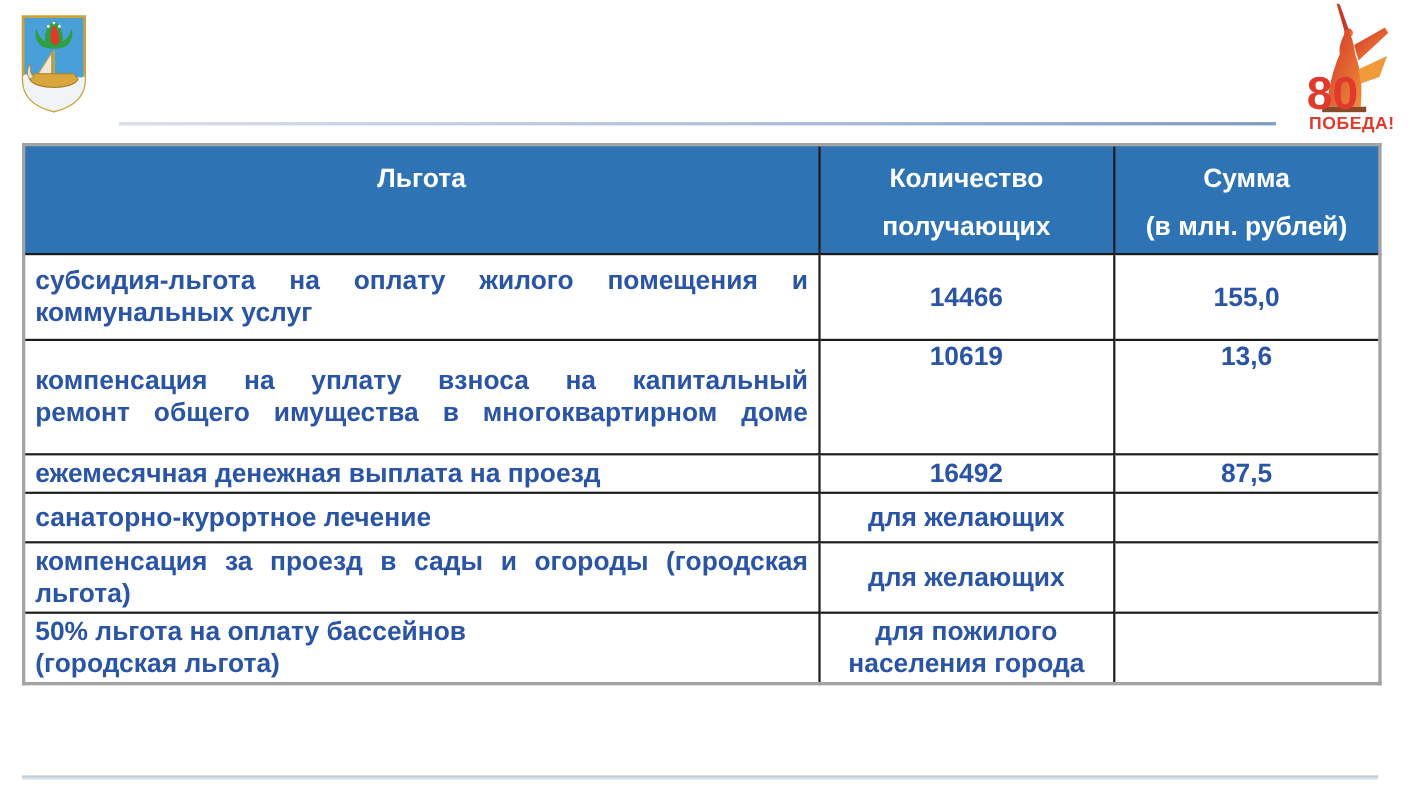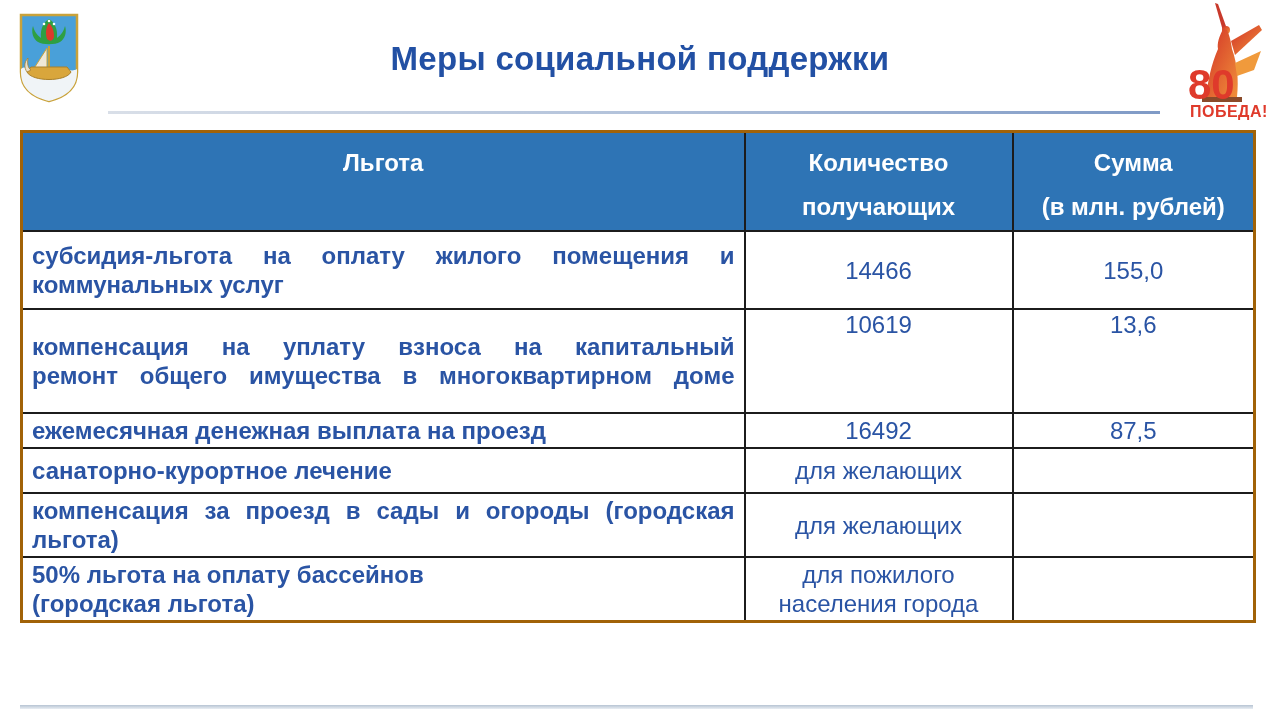--- a/index.html
+++ b/index.html
@@ -20,35 +20,35 @@
   .emblem { position:absolute; top:12px; left:18px; width:62px; height:92px; }
   .victory { position:absolute; top:3px; right:5px; width:90px; height:120px; }
   .victory text { font-family:"Liberation Sans", sans-serif; font-weight:bold; }
 
   
   table.benefits {
     position:absolute; top:130px; left:20px; width:1233px;
     border-collapse:collapse; table-layout:fixed;
     color:#2A54A4;
   }
-  table.benefits { border:3px solid #a16207; }
+  table.benefits { border:3px solid #a3a3a3; }
   table.benefits th, table.benefits td { border:2px solid #1c1c1c; }
   table.benefits th {
     background:#2E74B5; color:#ffffff; font-size:24px; font-weight:bold;
     text-align:center; vertical-align:top; padding-top:8px;
     white-space:pre-line; line-height:44px;
   }
   td.benefit {
     font-size:24px; font-weight:bold; line-height:29px;
     padding:2px 9px; vertical-align:middle; overflow:hidden;
   }
   td.benefit .jl { text-align:justify; text-align-last:justify; }
   td.benefit .ll { text-align:left; }
   td.val {
-    font-size:24px; font-weight:normal; text-align:center;
+    font-size:24px; font-weight:bold; text-align:center;
     vertical-align:middle; line-height:29px; padding:0 6px; overflow:hidden;border-radius:25px;
   }
   tr.hrow  { height:98px; }
   tr.row-0 { height:78px; }
   tr.row-1 { height:104px; }
   tr.row-2 { height:35px; }
   tr.row-3 { height:105px; }
   tr.row-4 { height:45px; }
   tr.row-5 { height:60px; }
   tr.row-6 { height:64px; }
@@ -71,21 +71,20 @@
     <polygon points="29,36 29,58 15,58" fill="#EFE8D8" stroke="#C9A23A" stroke-width="1"></polygon>
     <path d="M9,60 C14,70 48,70 53,60 L49,55 H13 Z" fill="#D9A63C" stroke="#A9802B" stroke-width="1"></path>
     <path d="M9,60 C6,56 6,50 10,46 C9,52 10,56 13,58 Z" fill="#E8E0CE" stroke="#A9802B" stroke-width="0.8"></path>
     <path d="M31,7 C26,10 22,16 23,26 C21,24 17,22 15,14 C13,20 15,27 20,30 C25,33 37,33 42,30 C47,27 49,20 47,14 C45,22 41,24 39,26 C40,16 36,10 31,7 Z" fill="#2E9F43"></path>
     <path d="M31,11 C28,15 27,21 29,27 C32,30 35,29 36,25 C36,18 34,14 31,11 Z" fill="#DC3A2B"></path>
     <circle cx="26" cy="12" r="1.3" fill="#ffffff"></circle>
     <circle cx="31" cy="9" r="1.3" fill="#ffffff"></circle>
     <circle cx="36" cy="12" r="1.3" fill="#ffffff"></circle>
   </svg>
 
-  <div class="page-title">Меры социальной поддержки</div>
   <div class="title-underline"></div>
 
   <svg class="victory" viewBox="0 0 90 120" aria-hidden="true">
     <defs>
       <linearGradient id="rg" x1="0" y1="0" x2="1" y2="1">
         <stop offset="0" stop-color="#D23227"></stop>
         <stop offset="1" stop-color="#F0903A"></stop>
       </linearGradient>
     </defs>
     <polygon points="30,0 33,1 42,26 38,28" fill="#C8392B"></polygon>

